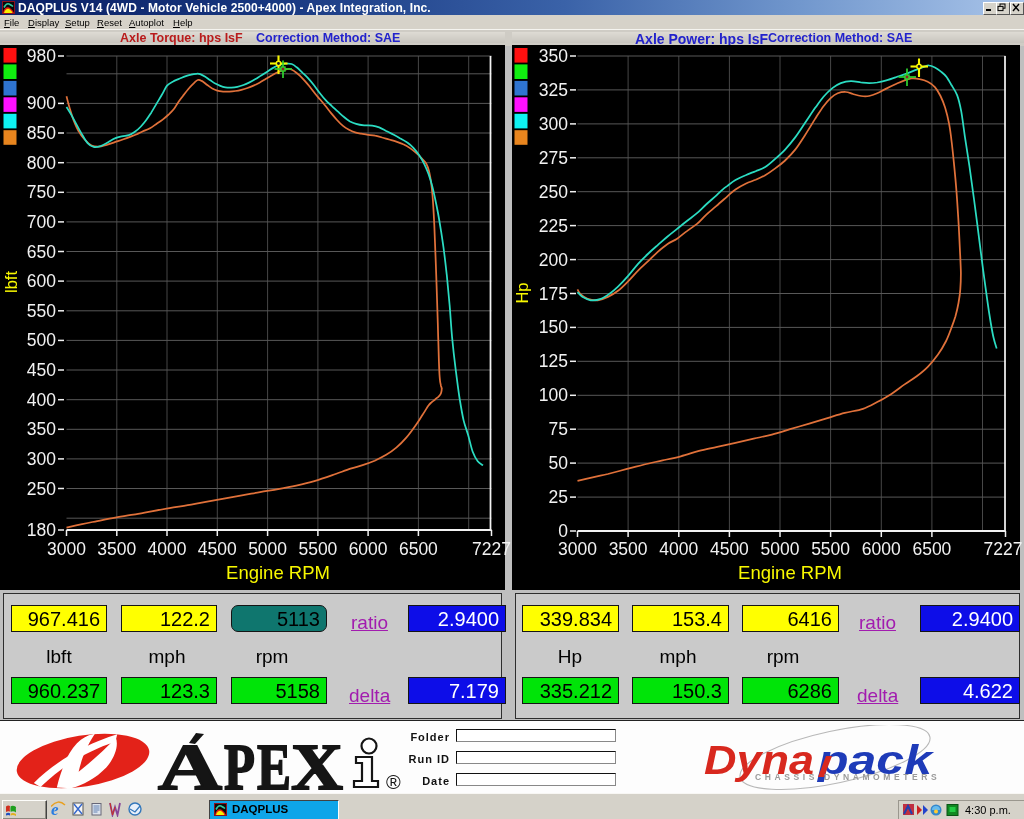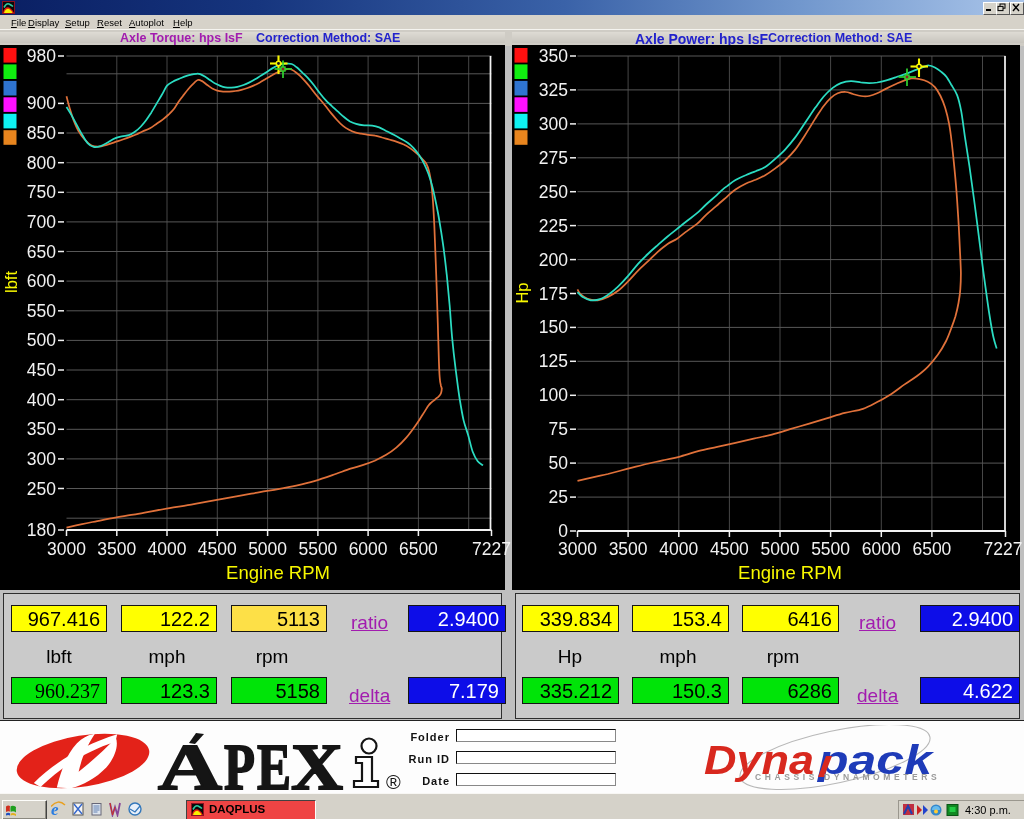--- a/index.html
+++ b/index.html
@@ -20,50 +20,51 @@
 <div id="page">
 
   <div class="abs" style="left:0;top:0;width:1024px;height:15px;background:linear-gradient(90deg,#0a1f63 0%,#16357e 25%,#3a62a8 55%,#7197cd 78%,#a9c4e9 100%);">
     <svg class="abs" style="left:2px;top:1px" width="13" height="13" viewBox="0 0 13 13">
       <rect width="13" height="13" fill="#8c1020"></rect>
       <rect x="1" y="1" width="11" height="11" fill="#0a0a0a"></rect>
       <path d="M2,6.5 Q4.5,1.8 7,3 Q9.5,4.2 11,5.5" fill="none" stroke="#2fc8a0" stroke-width="1.6"></path>
       <path d="M1,12 Q1.5,8.5 3.5,7 Q6,5.2 8.5,7.5 Q11,9 12,12 Z" fill="#e82010"></path>
       <path d="M2,12 Q2.5,9.5 4.5,8.2 Q6.5,7 8,8.8 Q10,10 10.5,12 Z" fill="#f8f000"></path>
     </svg>
+    <div class="abs" style="left:18px;top:1px;font-size:12px;font-weight:bold;color:#fff;letter-spacing:0.1px;">DAQPLUS V14 (4WD - Motor Vehicle 2500+4000) - Apex Integration, Inc.</div>
 
     <div class="abs" style="left:983px;top:2px;width:12px;height:11px;background:#d6d3ca;border:1px solid;border-color:#fff #555 #555 #fff;">
         <div class="abs" style="left:2px;top:6px;width:5px;height:2px;background:#000"></div>
       </div>
     <div class="abs" style="left:996px;top:2px;width:12px;height:11px;background:#d6d3ca;border:1px solid;border-color:#fff #555 #555 #fff;">
       <svg width="10" height="9" viewBox="0 0 10 9" style="position:absolute;left:0;top:0">
           <rect x="3" y="1" width="5" height="4.2" fill="none" stroke="#000" stroke-width="1"></rect>
           <rect x="1" y="3.4" width="5" height="4.2" fill="#d6d3ca" stroke="#000" stroke-width="1"></rect>
         </svg>
     </div>
     <div class="abs" style="left:1010px;top:2px;width:12px;height:11px;background:#d6d3ca;border:1px solid;border-color:#fff #555 #555 #fff;">
       <svg width="10" height="9" viewBox="0 0 10 9" style="position:absolute;left:0;top:0">
           <path d="M2,1 L8,8 M8,1 L2,8" stroke="#000" stroke-width="1.4"></path>
         </svg>
     </div>
   </div>
 
   <div class="abs" style="left:0;top:15px;width:1024px;height:14px;background:#d6d2c9;font-size:9.5px;">
-    <div class="abs" style="left:11px;top:2px"><u>F</u>ile</div>
+    <div class="abs" style="left:4px;top:2px"><u>F</u>ile</div>
     <div class="abs" style="left:28px;top:2px"><u>D</u>isplay</div>
     <div class="abs" style="left:65px;top:2px"><u>S</u>etup</div>
     <div class="abs" style="left:97px;top:2px"><u>R</u>eset</div>
     <div class="abs" style="left:129px;top:2px"><u>A</u>utoplot</div>
     <div class="abs" style="left:173px;top:2px"><u>H</u>elp</div>
   </div>
 
   <div class="abs" style="left:0;top:29px;width:1024px;height:16px;background:#cfccc5;border-top:1px solid #f5f4f0;">
     <div class="abs" style="left:0;top:2px;width:505px;height:11px;background:linear-gradient(#dedbd4,#c8c5be);"></div>
     <div class="abs" style="left:512px;top:2px;width:512px;height:11px;background:linear-gradient(#dedbd4,#c8c5be);"></div>
-    <div class="abs" style="left:120px;top:1px;font-size:12.5px;font-weight:bold;color:#a21caf;">Axle Torque: hps IsF</div>
+    <div class="abs" style="left:120px;top:1px;font-size:12.5px;font-weight:bold;color:#b91c1c;">Axle Torque: hps IsF</div>
     <div class="abs" style="left:256px;top:1px;font-size:12.5px;font-weight:bold;color:#2222cc;">Correction Method: SAE</div>
     <div class="abs" style="left:635px;top:1px;font-size:14px;font-weight:bold;color:#2222cc;">Axle Power: hps IsF</div>
     <div class="abs" style="left:768px;top:1px;font-size:12.5px;font-weight:bold;color:#2222cc;">Correction Method: SAE</div>
   </div>
 
   <svg width="1024" height="545" viewBox="0 0 1024 545" style="position:absolute;left:0;top:45px;" font-family="Liberation Sans, sans-serif">
 <rect x="0" y="0" width="505" height="545" fill="#000"></rect>
 <rect x="512" y="0" width="508" height="545" fill="#000"></rect>
 <line x1="116.8" y1="11.0" x2="116.8" y2="485.0" stroke="#474747" stroke-width="1"></line>
 <line x1="167.0" y1="11.0" x2="167.0" y2="485.0" stroke="#474747" stroke-width="1"></line>
@@ -256,31 +257,31 @@
       <rect x="905.0" y="30.0" width="4" height="4" fill="#8c2020" stroke="#2fd42f" stroke-width="1.4"></rect>
 </svg>
 
   <div class="abs" style="left:3px;top:593px;width:497px;height:124px;background:#cacaca;border:1px solid #2e2e2e;">
     <div class="box" style="left:7px;top:11px;width:94px;height:25px;background:#ffff00;">
         <span>967.416</span>
       </div>
     <div class="box" style="left:117px;top:11px;width:94px;height:25px;background:#ffff00;">
         <span>122.2</span>
       </div>
-    <div class="box" style="left:227px;top:11px;width:94px;height:25px;background:#fde047;">
+    <div class="box" style="left:227px;top:11px;width:94px;height:25px;background:#0f766e;border-radius:7px;">
         <span>5113</span>
       </div>
     <div class="btext" style="left:347px;top:18px;">ratio</div>
     <div class="bluebox" style="left:404px;top:11px;width:87px;height:25px;">
         <span>2.9400</span>
       </div>
     <div class="plabel" style="left:55px;top:52px;">lbft</div>
     <div class="plabel" style="left:163px;top:52px;">mph</div>
     <div class="plabel" style="left:268px;top:52px;">rpm</div>
-    <div class="box" style="left:7px;top:83px;width:94px;height:25px;background:#00e408;font-family:Liberation Serif, serif;">
+    <div class="box" style="left:7px;top:83px;width:94px;height:25px;background:#00e408;">
         <span>960.237</span>
       </div>
     <div class="box" style="left:117px;top:83px;width:94px;height:25px;background:#00e408;">
         <span>123.3</span>
       </div>
     <div class="box" style="left:227px;top:83px;width:94px;height:25px;background:#00e408;">
         <span>5158</span>
       </div>
     <div class="btext" style="left:345px;top:91px;">delta</div>
     <div class="bluebox" style="left:404px;top:83px;width:87px;height:25px;">
@@ -384,21 +385,21 @@
   <rect x="41" y="2.5" width="9" height="11.5" fill="#dde4ee" stroke="#667" stroke-width="1"></rect>
   <path d="M42.5,5 h6 M42.5,7 h6 M42.5,9 h6 M42.5,11 h4" stroke="#5577aa" stroke-width="0.9"></path>
 
   <path d="M59,2 L61.5,14 L64,6 L66.5,14 L69,2" fill="none" stroke="#884499" stroke-width="1.8"></path>
   <path d="M59,2 L61.5,14 L64,6" fill="none" stroke="#cc3322" stroke-width="1"></path>
 
   <circle cx="84" cy="8" r="6" fill="#e8f0fa" stroke="#3377bb" stroke-width="1.4"></circle>
   <path d="M79,8 L84,11 L89,5" stroke="#3377bb" stroke-width="1.3" fill="none"></path>
 </svg>
 
-<div class="abs" style="left:186px;top:6px;width:128px;height:18px;background:#ef4444;border:1px solid;border-color:#424242 #fdfdfa #fdfdfa #424242;">
+<div class="abs" style="left:209px;top:6px;width:128px;height:18px;background:#0ea5e9;border:1px solid;border-color:#424242 #fdfdfa #fdfdfa #424242;">
   <svg width="13" height="13" viewBox="0 0 13 13" style="position:absolute;left:4px;top:2px">
     <rect width="13" height="13" fill="#8c1020"></rect>
     <rect x="1" y="1" width="11" height="11" fill="#0a0a0a"></rect>
     <path d="M2,6.5 Q4.5,1.8 7,3 Q9.5,4.2 11,5.5" fill="none" stroke="#2fc8a0" stroke-width="1.6"></path>
     <path d="M1,12 Q1.5,8.5 3.5,7 Q6,5.2 8.5,7.5 Q11,9 12,12 Z" fill="#e82010"></path>
     <path d="M2,12 Q2.5,9.5 4.5,8.2 Q6.5,7 8,8.8 Q10,10 10.5,12 Z" fill="#f8f000"></path>
   </svg>
   <span style="position:absolute;left:22px;top:2px;font-size:11.5px;font-weight:bold;color:#000;">DAQPLUS</span>
 </div>
 

